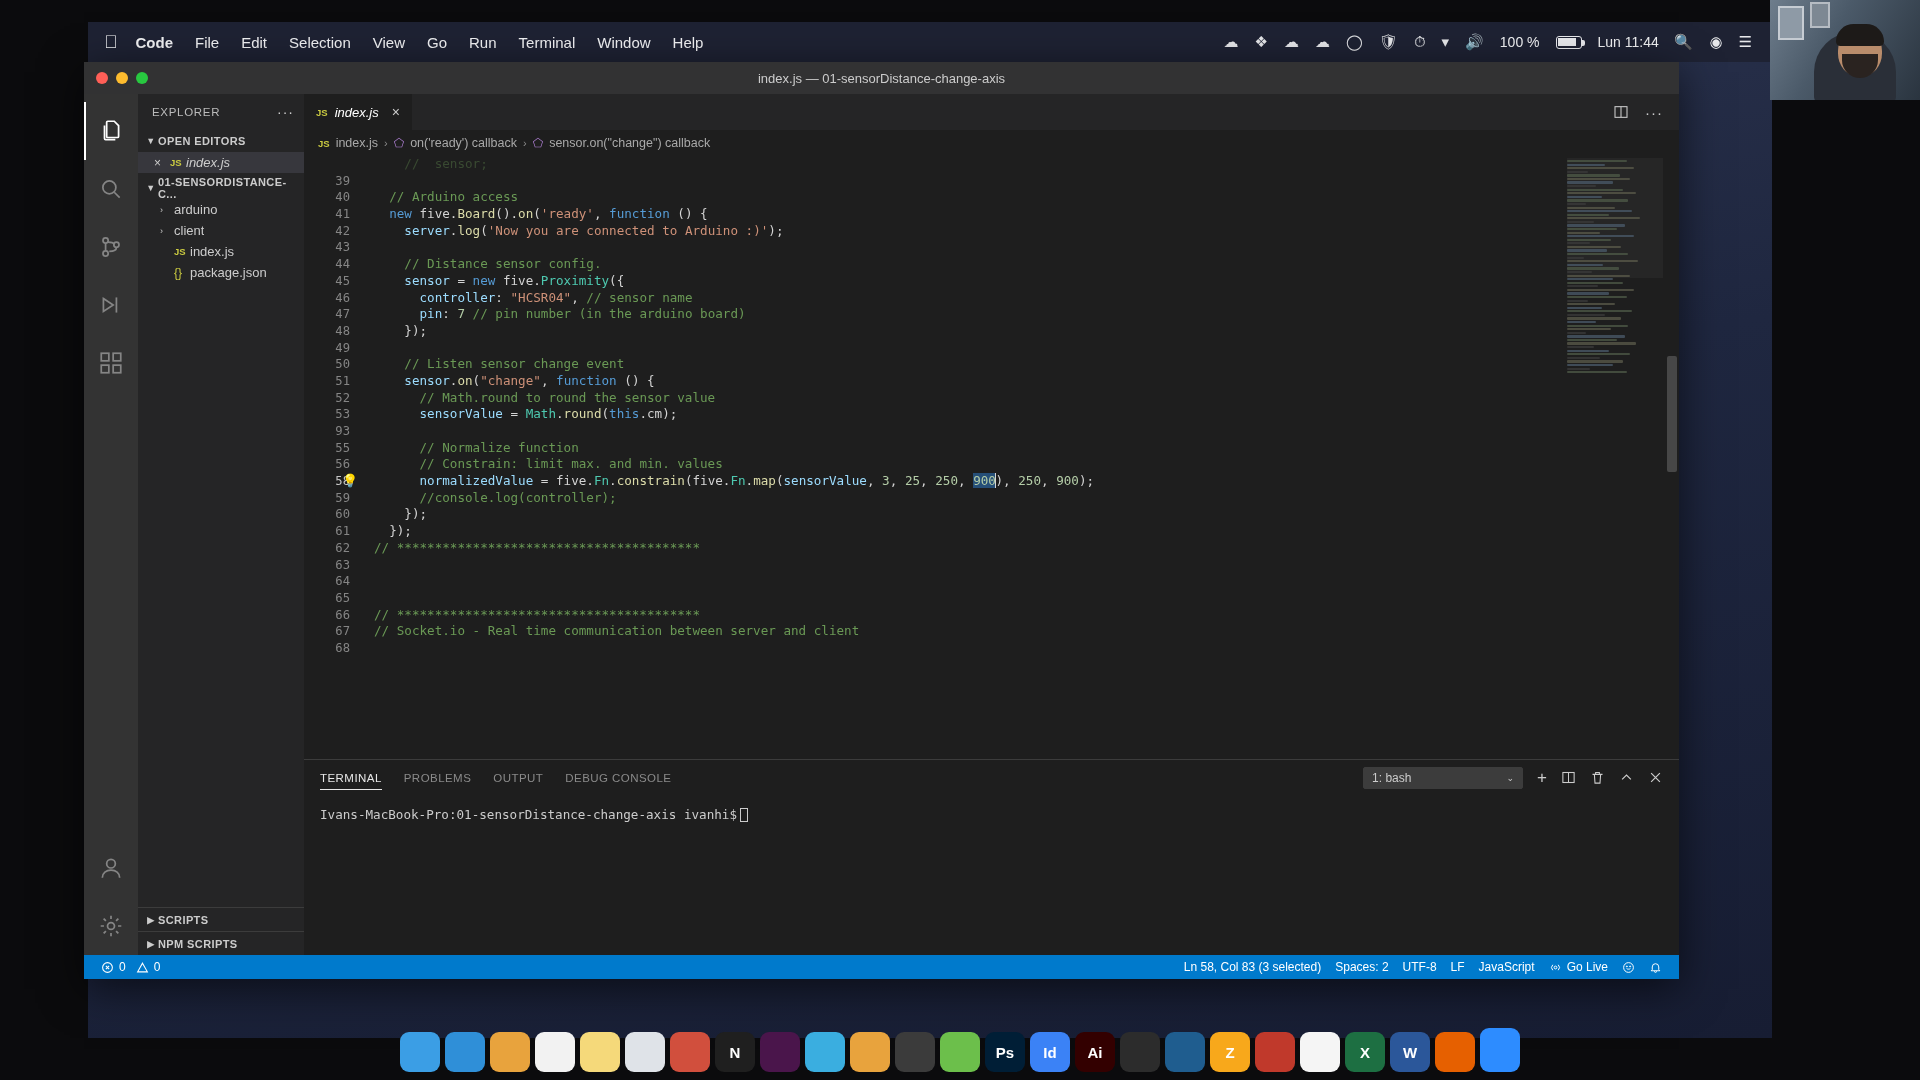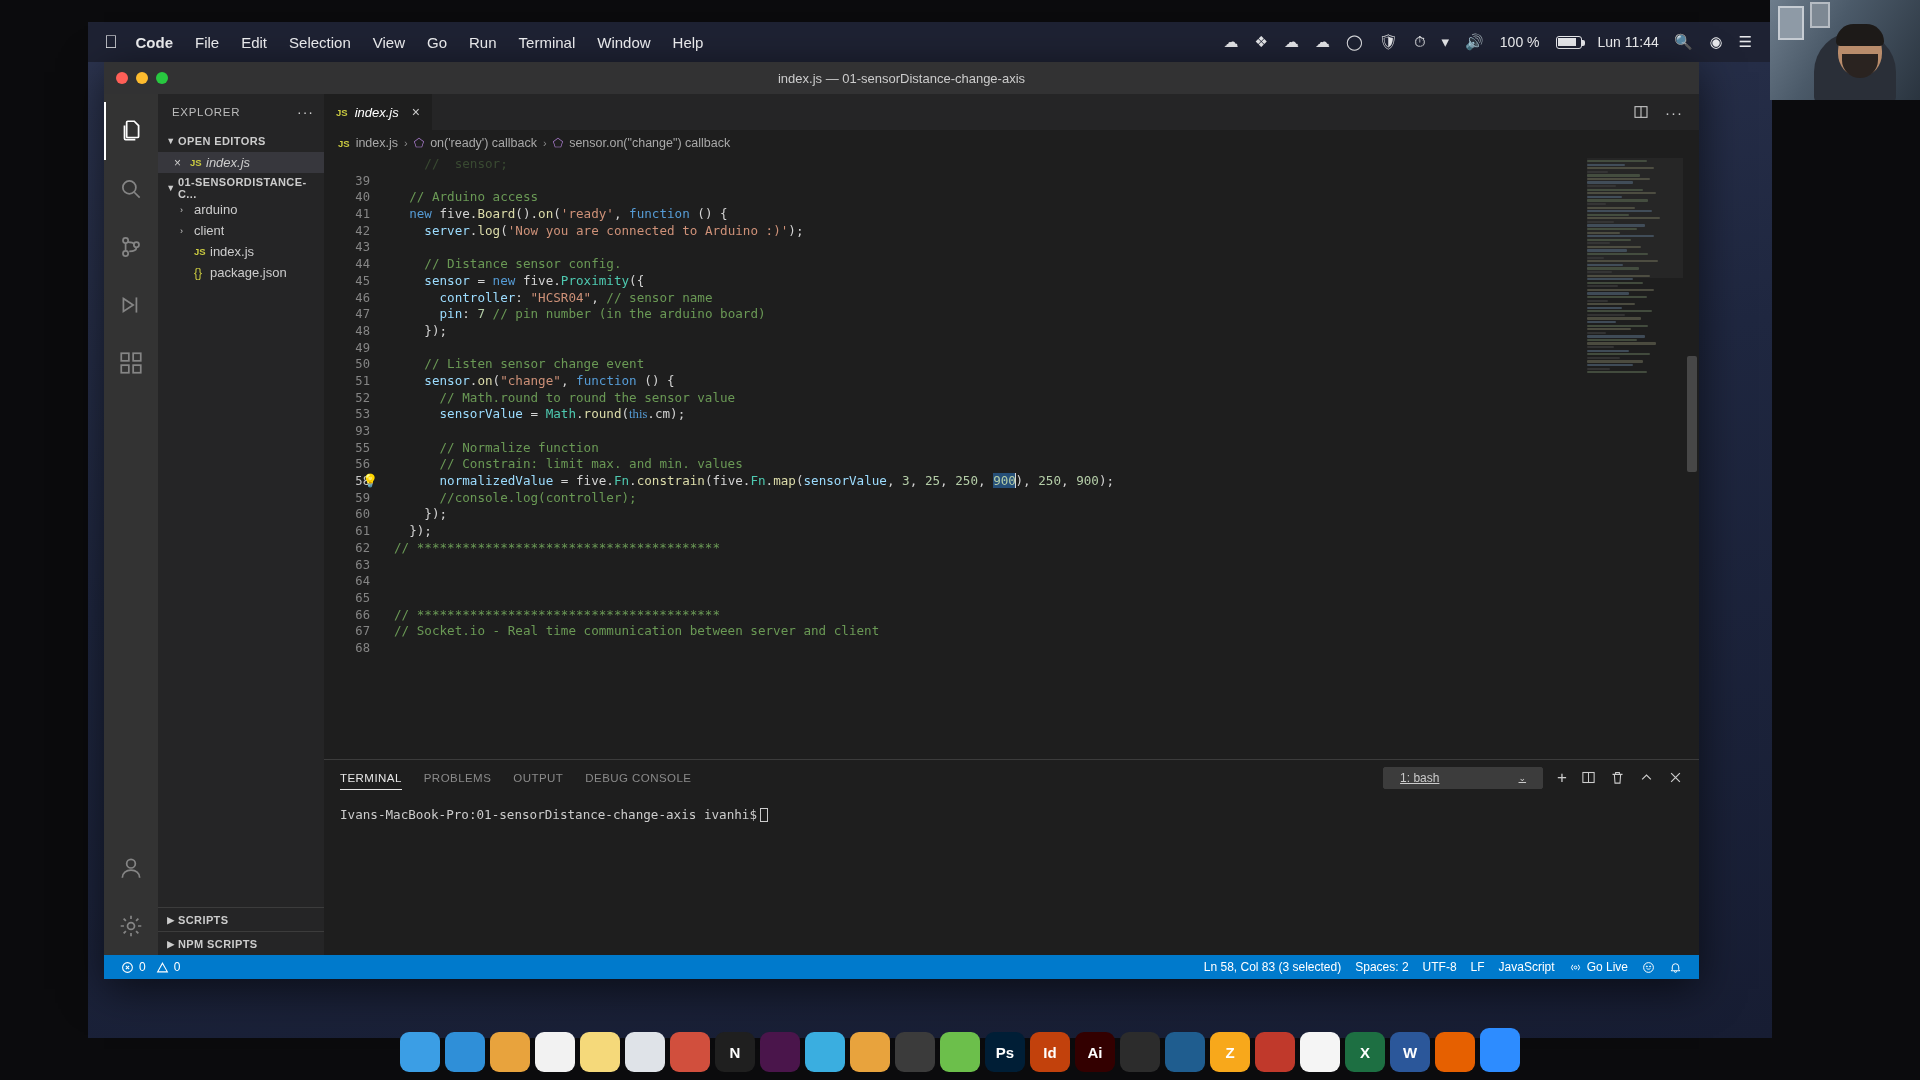--- a/index.html
+++ b/index.html
@@ -62,21 +62,21 @@
   #menubar .right .ic { font-size:15px; opacity:.95; }
   #menubar .right .txt { font-size:14px; white-space:nowrap; }
   .batt { display:inline-block; border:1.6px solid #e9eaee; border-radius:3px;
     width:26px; height:13px; position:relative; }
   .batt:after{ content:""; position:absolute; right:-4px; top:3px; width:2.5px;height:6px;
     background:#e9eaee; border-radius:0 2px 2px 0;}
   .batt i{ position:absolute; left:1.5px; top:1.5px; bottom:1.5px; width:74%; background:#e9eaee; display:block;}
 
   
   #vscode {
-    position:absolute; left:104px; top:62px; width:1595px; height:917px;
+    position:absolute; left:84px; top:62px; width:1595px; height:917px;
     background:#1e1e1e; display:flex; flex-direction:column;
     box-shadow:0 10px 40px rgba(0,0,0,.6);
   }
   #titlebar {
     height:32px; background:#323233; display:flex; align-items:center;
     position:relative; flex:0 0 32px;
   }
   .traffic { display:flex; gap:8px; padding-left:12px; }
   .traffic span { width:12px; height:12px; border-radius:50%; display:block; }
   .tl-red{background:#ff5f57;} .tl-yel{background:#febc2e;} .tl-grn{background:#28c840;}
@@ -151,21 +151,21 @@
 
   
   .c-com { color:#6a9955; }
   .c-kw  { color:#569cd6; }
   .c-str { color:#ce9178; }
   .c-num { color:#b5cea8; }
   .c-fn  { color:#dcdcaa; }
   .c-var { color:#9cdcfe; }
   .c-cls { color:#4ec9b0; }
   .c-pl  { color:#d4d4d4; }
-  .c-this{ color:#569cd6;font-family:Liberation Serif, serif; }
+  .c-this{ color:#569cd6; }
   .sel-hl { background:#264f78; }
   .caret { display:inline-block; width:1.6px; height:15px; background:#d4d4d4;
            vertical-align:-3px; margin:0 -1px; }
 
   
   #minimap { position:absolute; right:16px; top:4px; width:96px; height:250px; opacity:.75;}
   #minimap .mm { height:2.2px; margin-bottom:1.4px; border-radius:1px; }
   #mmslider{ position:absolute; right:16px; top:2px; width:96px; height:120px;
     background:rgba(255,255,255,.04); }
   #scrollthumb{ position:absolute; right:2px; top:200px; width:10px; height:116px;
@@ -174,21 +174,21 @@
   
   #panel { height:196px; background:#1e1e1e; border-top:1px solid #3c3c3c;
     display:flex; flex-direction:column; flex:0 0 196px;}
   #paneltabs { height:35px; display:flex; align-items:center; padding-left:16px; gap:22px;}
   .ptab { color:#8a8a8a; font-size:11.5px; letter-spacing:.45px; position:relative;
           height:35px; display:flex; align-items:center; cursor:pointer;}
   .ptab.active { color:#e7e7e7; }
   .ptab.active:after{ content:""; position:absolute; left:0; right:0; bottom:5px; height:1.5px; background:#e7e7e7;}
   #paneltabs .right { margin-left:auto; display:flex; align-items:center; gap:14px; padding-right:16px; color:#cccccc;}
   .termsel { background:#3c3c3c; border:1px solid #3c3c3c; border-radius:2px;
-    color:#ccc; font-size:12px; padding:3px 16px; width:160px; display:flex; align-items:center;text-decoration:underline;}
+    color:#ccc; font-size:12px; padding:3px 8px; width:160px; display:flex; align-items:center;}
   .termsel .cv{ margin-left:auto; font-size:9px;}
   #paneltabs .right svg{width:15px;height:15px;}
   #paneltabs .right .big{font-size:17px; line-height:1;}
   #termbody { flex:1; padding:12px 0 0 16px; color:#cccccc;
     font-family:"DejaVu Sans Mono","Liberation Mono",monospace; font-size:12.6px;}
   .tcursor{ display:inline-block; width:8px; height:14px; border:1px solid #cccccc;
             vertical-align:-3px; margin-left:3px;}
 
   
   #statusbar { height:24px; background:#007acc; display:flex; align-items:center;
@@ -574,21 +574,21 @@
         <span>N</span>
       </div>
       <div class="dicon" style="background: rgb(74, 21, 75);"></div>
       <div class="dicon" style="background: rgb(58, 174, 224);"></div>
       <div class="dicon" style="background: rgb(232, 163, 61);"></div>
       <div class="dicon" style="background: rgb(59, 59, 59);"></div>
       <div class="dicon" style="background: rgb(108, 191, 75);"></div>
       <div class="dicon" style="background: rgb(0, 30, 54);">
         <span>Ps</span>
       </div>
-      <div class="dicon" style="background: #c2410c;">
+      <div class="dicon" style="background: #3b82f6;">
         <span>Id</span>
       </div>
       <div class="dicon" style="background: rgb(51, 0, 0);">
         <span>Ai</span>
       </div>
       <div class="dicon" style="background: rgb(44, 44, 44);"></div>
       <div class="dicon" style="background: rgb(31, 93, 143);"></div>
       <div class="dicon" style="background: rgb(248, 168, 27);">
         <span>Z</span>
       </div>

